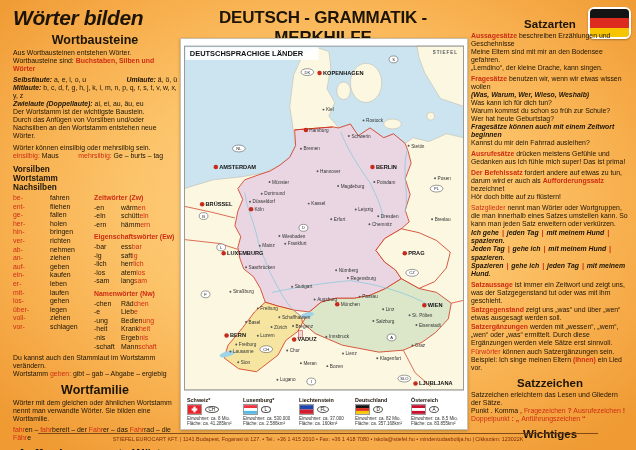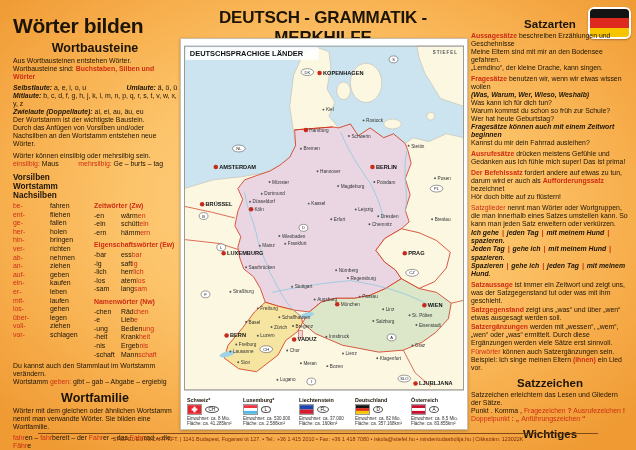--- a/index.html
+++ b/index.html
@@ -4,21 +4,21 @@
 <style>
   html,body{margin:0;padding:0;}
   .page{position:relative;width:636px;height:450px;overflow:hidden;
     background:radial-gradient(ellipse 430px 310px at 318px 205px,#ffd28a 0%,#fcc369 45%,#f7ad4b 75%,#ef9a33 100%);
     font-family:"Liberation Sans",sans-serif;color:#1c1407;}
   .hl{color:#cc2d14;}
   .b{font-weight:bold;}
   .i{font-style:italic;}
   .t{font-size:6.9px;line-height:8px;margin:0 0 3px;}
   .t0{font-size:6.9px;line-height:8px;margin:0;}
-  .big-head{font-size:21px;font-weight:800;letter-spacing:-0.4px;margin:8px 0 3px;}
+  .big-head{font-size:21px;font-weight:800;letter-spacing:-0.4px;margin:0 0 3px;font-style:italic;}
   .sec-head{font-size:12.5px;font-weight:800;margin:5px 0 2px;text-align:center;}
   .lead{font-weight:bold;color:#cc2d14;}
   .col-left{position:absolute;left:13px;top:6px;width:164px;}
   .col-right{position:absolute;left:471px;top:6px;width:158px;}
   .split{display:flex;justify-content:space-between;}
   
   .affix-heads{display:flex;font-size:8.2px;font-weight:800;margin:5px 0 2px;flex-direction:column;}
   .ah1{width:37px;} .ah2{width:44px;} .ah3{flex:1;}
   .affix-body{display:flex;font-size:6.9px;line-height:8.6px;}
   .ac1{width:37px;color:#cc2d14;} .ac2{width:44px;} .ac3{flex:1;}

